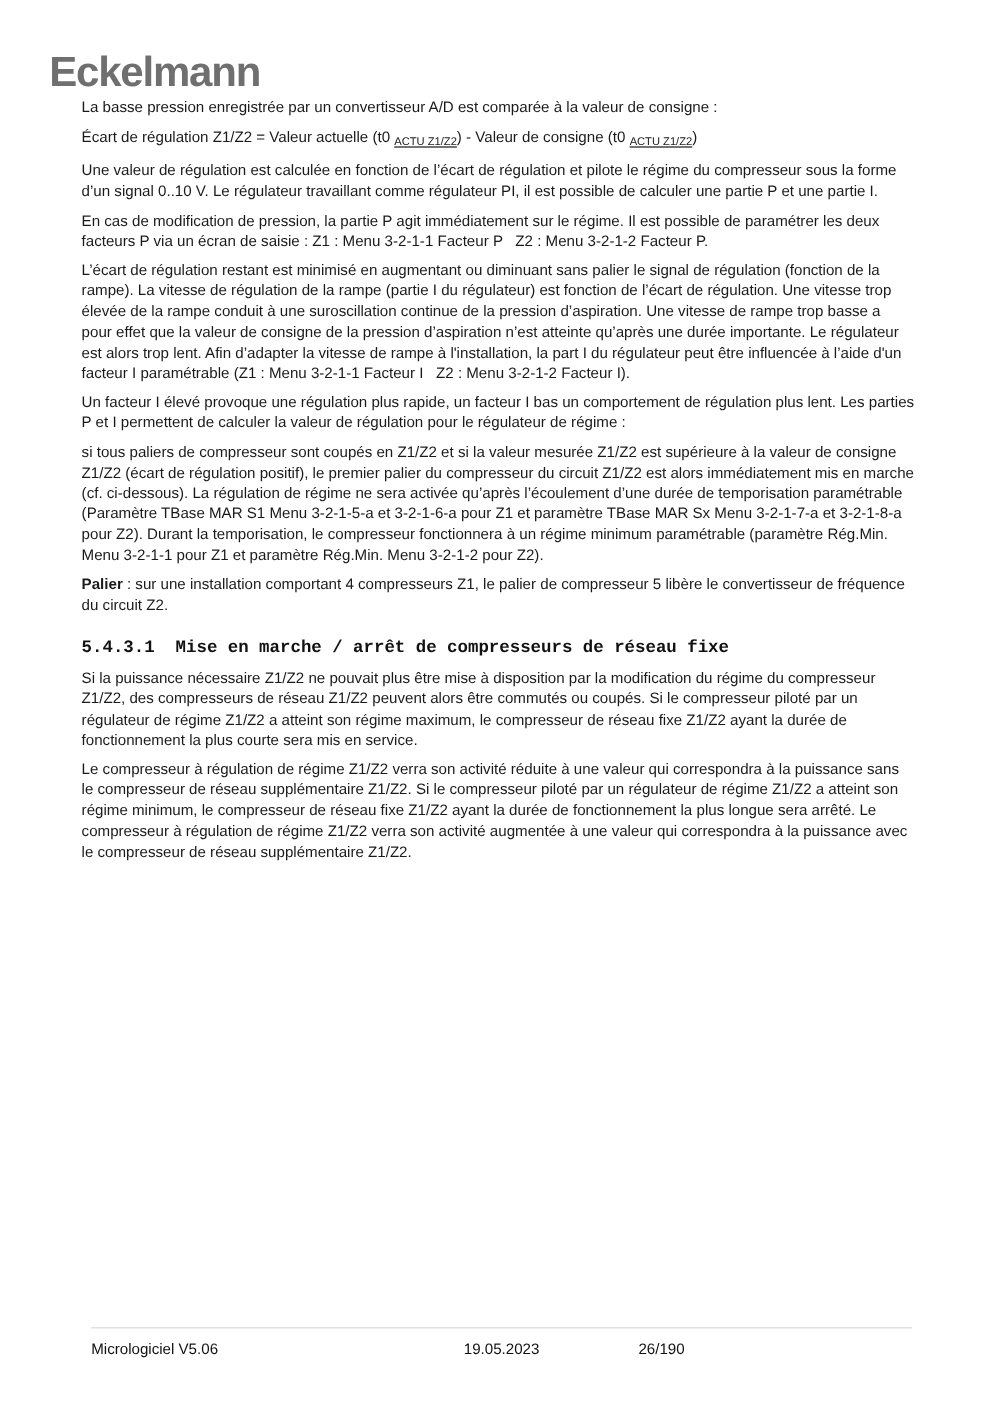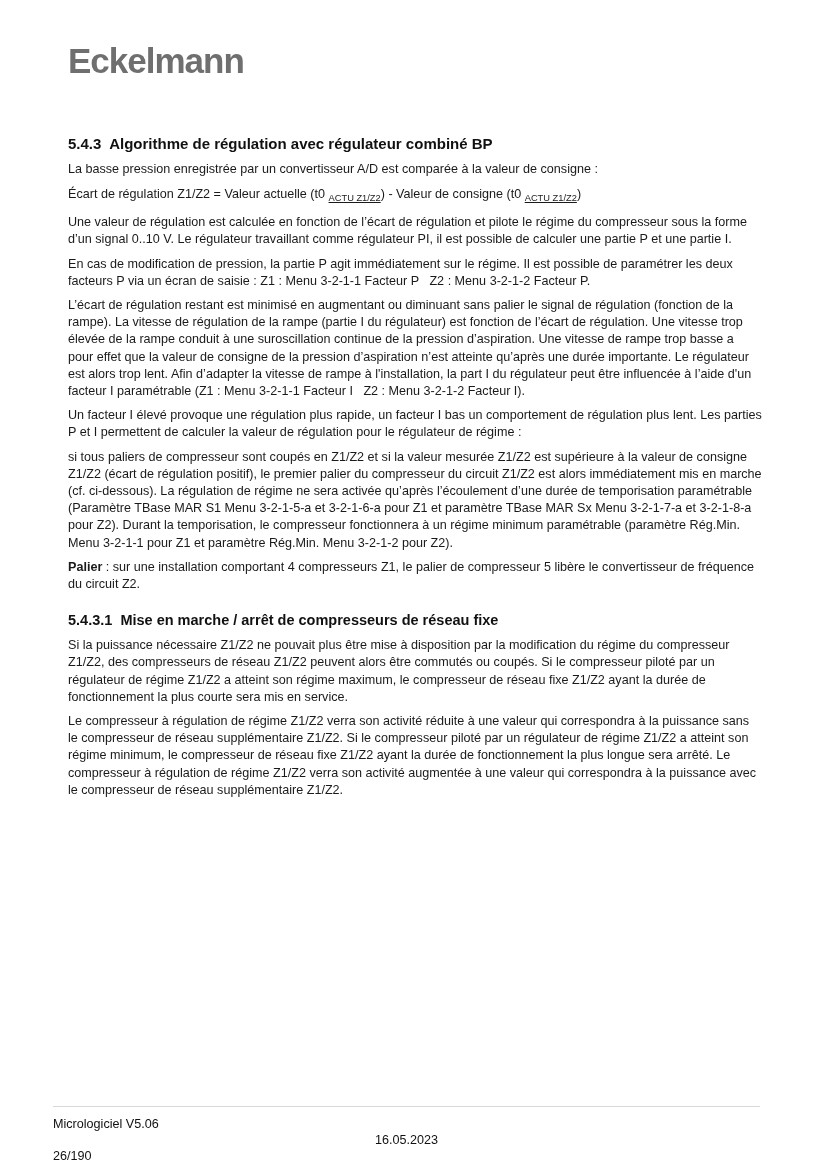--- a/index.html
+++ b/index.html
@@ -10,21 +10,21 @@
   .page {
     position: relative;
     width: 827px;
     height: 1169px;
     background: #ffffff;
     font-family: "Liberation Sans", "DejaVu Sans", sans-serif;
     color: #1a1a1a;
     overflow: hidden;
   }
   .logo {
-    margin: 40px 0 0 68px;
+    margin: 40px 0 0 41px;
     font-size: 35px;
     line-height: 41px;
     font-weight: bold;
     color: #6f6f6f;
     letter-spacing: -1px;
   }
   .content {
     margin-left: 68px;
     width: 694px;
     font-size: 12.6px;
@@ -38,62 +38,61 @@
     white-space: pre-wrap;
     color: #111;
   }
   .h-sub {
     font-size: 14.5px;
     line-height: 18px;
     font-weight: bold;
     margin: 18px 0 8px 0;
     white-space: pre-wrap;
     color: #111;
+    font-family: Liberation Mono, monospace;
   }
   .para {
     margin: 0 0 7px 0;
     white-space: pre-wrap;
   }
   .formula {
     line-height: 18px;
   }
   .sub {
     font-size: 9.3px;
     vertical-align: -3px;
     text-decoration: underline;
   }
   .b { font-weight: bold; }
   .lines div { margin: 0; }
   .footer {
     position: absolute;
-    left: 53px;
+    left: 76px;
     right: 67px;
     top: 1106px;
     border-top: 1px solid #d9d9d9;
     padding-top: 9px;
     font-size: 12.6px;
     line-height: 16px;
     display: flex;
     color: #111;
-    flex-direction: column;
   }
   .footer .f-left  { flex: 1; text-align: left; }
   .footer .f-center{ flex: 1; text-align: center; }
   .footer .f-right { flex: 1; text-align: left; }
 </style>
 </head>
 <body>
 
 <div class="page">
 
   <div class="logo">Eckelmann</div>
 
   <div class="content">
 
-    <div class="h-main">5.4.3  Algorithme de régulation avec régulateur combiné BP</div>
 
     <p class="para">La basse pression enregistrée par un convertisseur A/D est comparée à la valeur de consigne :</p>
 
     <p class="para formula"><span>Écart de régulation Z1/Z2 = Valeur actuelle (t0 </span><span class="sub">ACTU Z1/Z2</span><span>) - Valeur de consigne (t0 </span><span class="sub">ACTU Z1/Z2</span><span>)</span></p>
 
     <p class="para">Une valeur de régulation est calculée en fonction de l’écart de régulation et pilote le régime du compresseur sous la forme d’un signal 0..10 V. Le régulateur travaillant comme régulateur PI, il est possible de calculer une partie P et une partie I.</p>
 
     <p class="para">En cas de modification de pression, la partie P agit immédiatement sur le régime. Il est possible de paramétrer les deux facteurs P via un écran de saisie : Z1 : Menu 3-2-1-1 Facteur P   Z2 : Menu 3-2-1-2 Facteur P.</p>
 
     <p class="para">L’écart de régulation restant est minimisé en augmentant ou diminuant sans palier le signal de régulation (fonction de la rampe). La vitesse de régulation de la rampe (partie I du régulateur) est fonction de l’écart de régulation. Une vitesse trop élevée de la rampe conduit à une suroscillation continue de la pression d’aspiration. Une vitesse de rampe trop basse a pour effet que la valeur de consigne de la pression d’aspiration n’est atteinte qu’après une durée importante. Le régulateur est alors trop lent. Afin d’adapter la vitesse de rampe à l'installation, la part I du régulateur peut être influencée à l’aide d'un facteur I paramétrable (Z1 : Menu 3-2-1-1 Facteur I   Z2 : Menu 3-2-1-2 Facteur I).</p>
@@ -109,17 +108,17 @@
     <div class="h-sub">5.4.3.1  Mise en marche / arrêt de compresseurs de réseau fixe</div>
 
     <p class="para">Si la puissance nécessaire Z1/Z2 ne pouvait plus être mise à disposition par la modification du régime du compresseur Z1/Z2, des compresseurs de réseau Z1/Z2 peuvent alors être commutés ou coupés. Si le compresseur piloté par un régulateur de régime Z1/Z2 a atteint son régime maximum, le compresseur de réseau fixe Z1/Z2 ayant la durée de fonctionnement la plus courte sera mis en service.</p>
 
     <p class="para">Le compresseur à régulation de régime Z1/Z2 verra son activité réduite à une valeur qui correspondra à la puissance sans le compresseur de réseau supplémentaire Z1/Z2. Si le compresseur piloté par un régulateur de régime Z1/Z2 a atteint son régime minimum, le compresseur de réseau fixe Z1/Z2 ayant la durée de fonctionnement la plus longue sera arrêté. Le compresseur à régulation de régime Z1/Z2 verra son activité augmentée à une valeur qui correspondra à la puissance avec le compresseur de réseau supplémentaire Z1/Z2.</p>
 
   </div>
 
   <div class="footer">
     <span class="f-left">Micrologiciel V5.06</span>
-    <span class="f-center">16.05.2023</span>
+    <span class="f-center">19.05.2023</span>
     <span class="f-right">26/190</span>
   </div>
 
 </div>
 
 </body></html>

